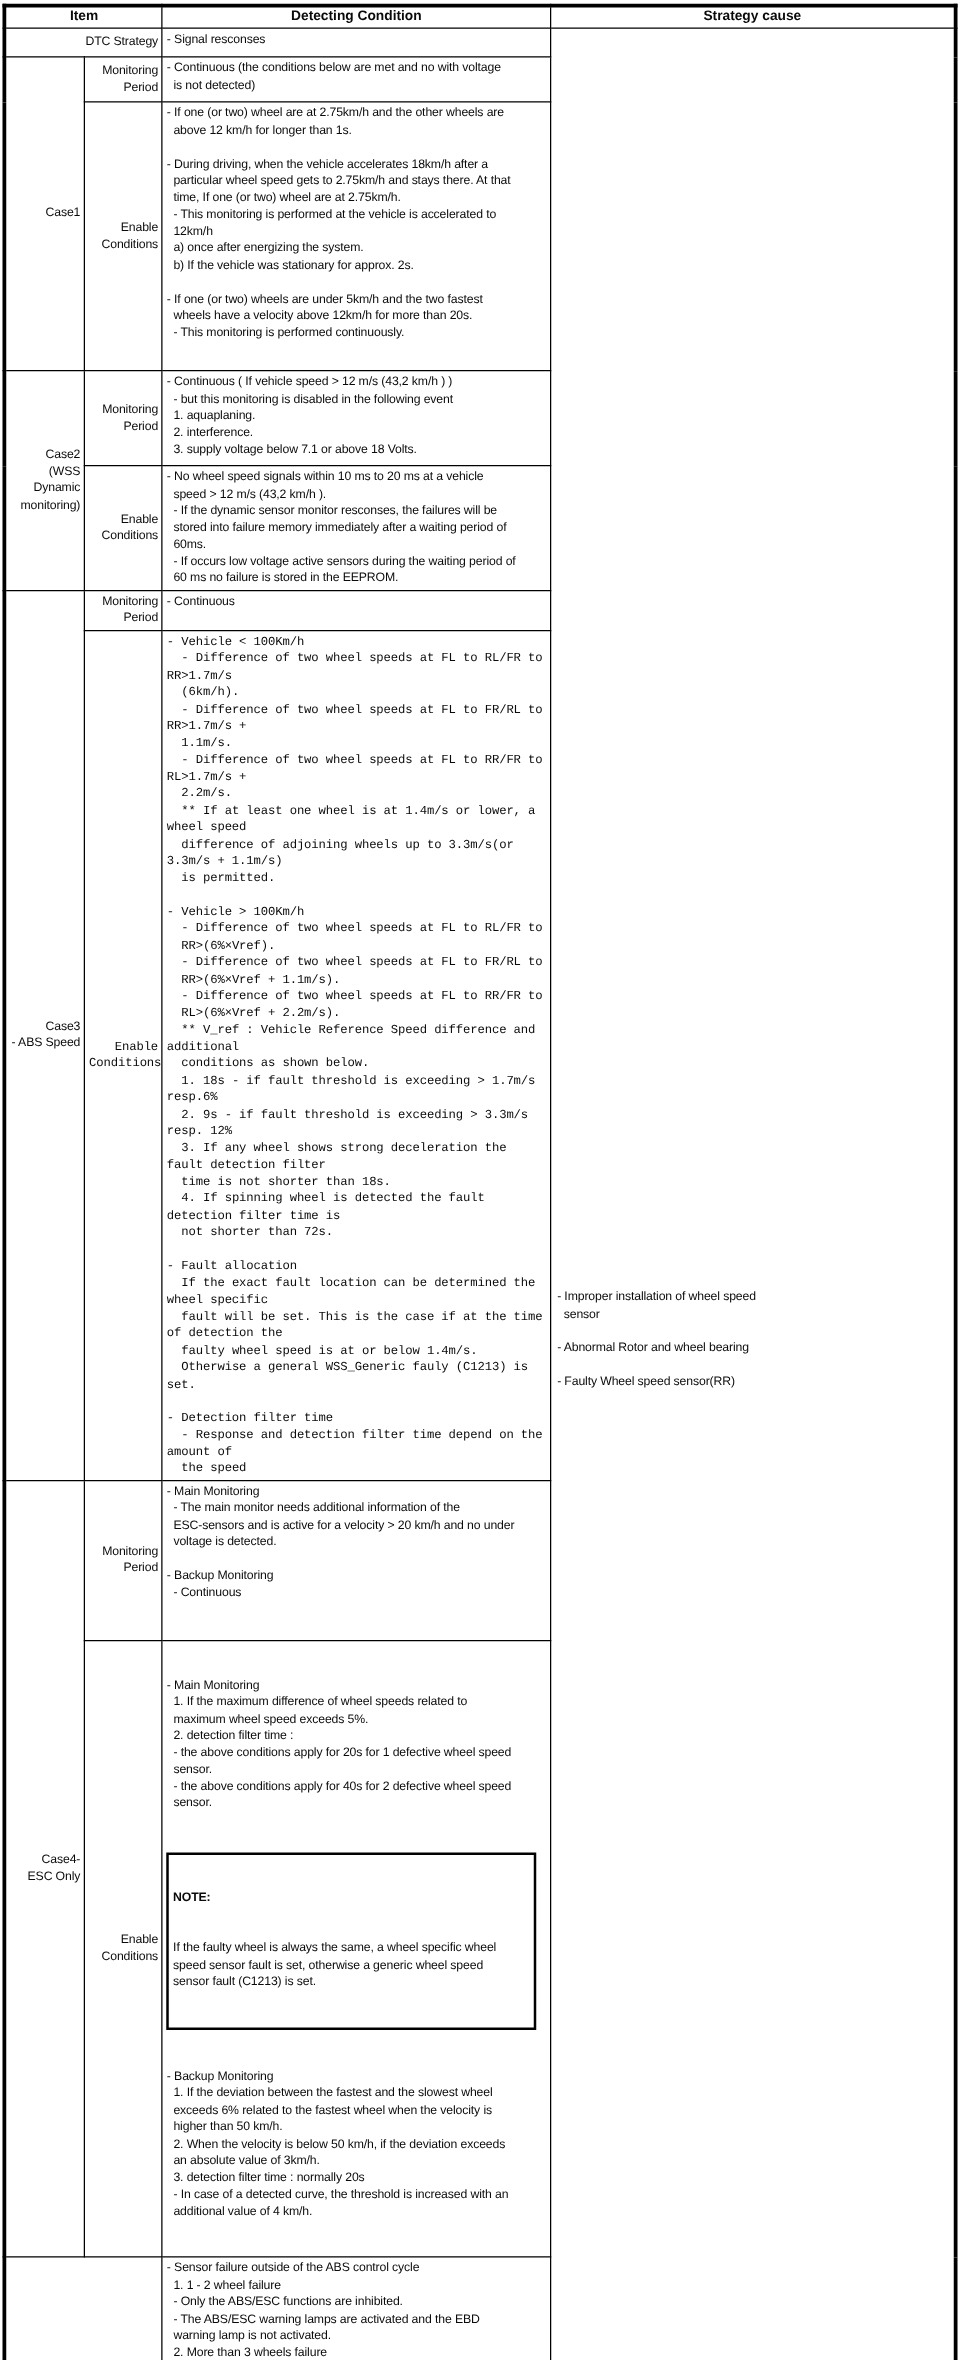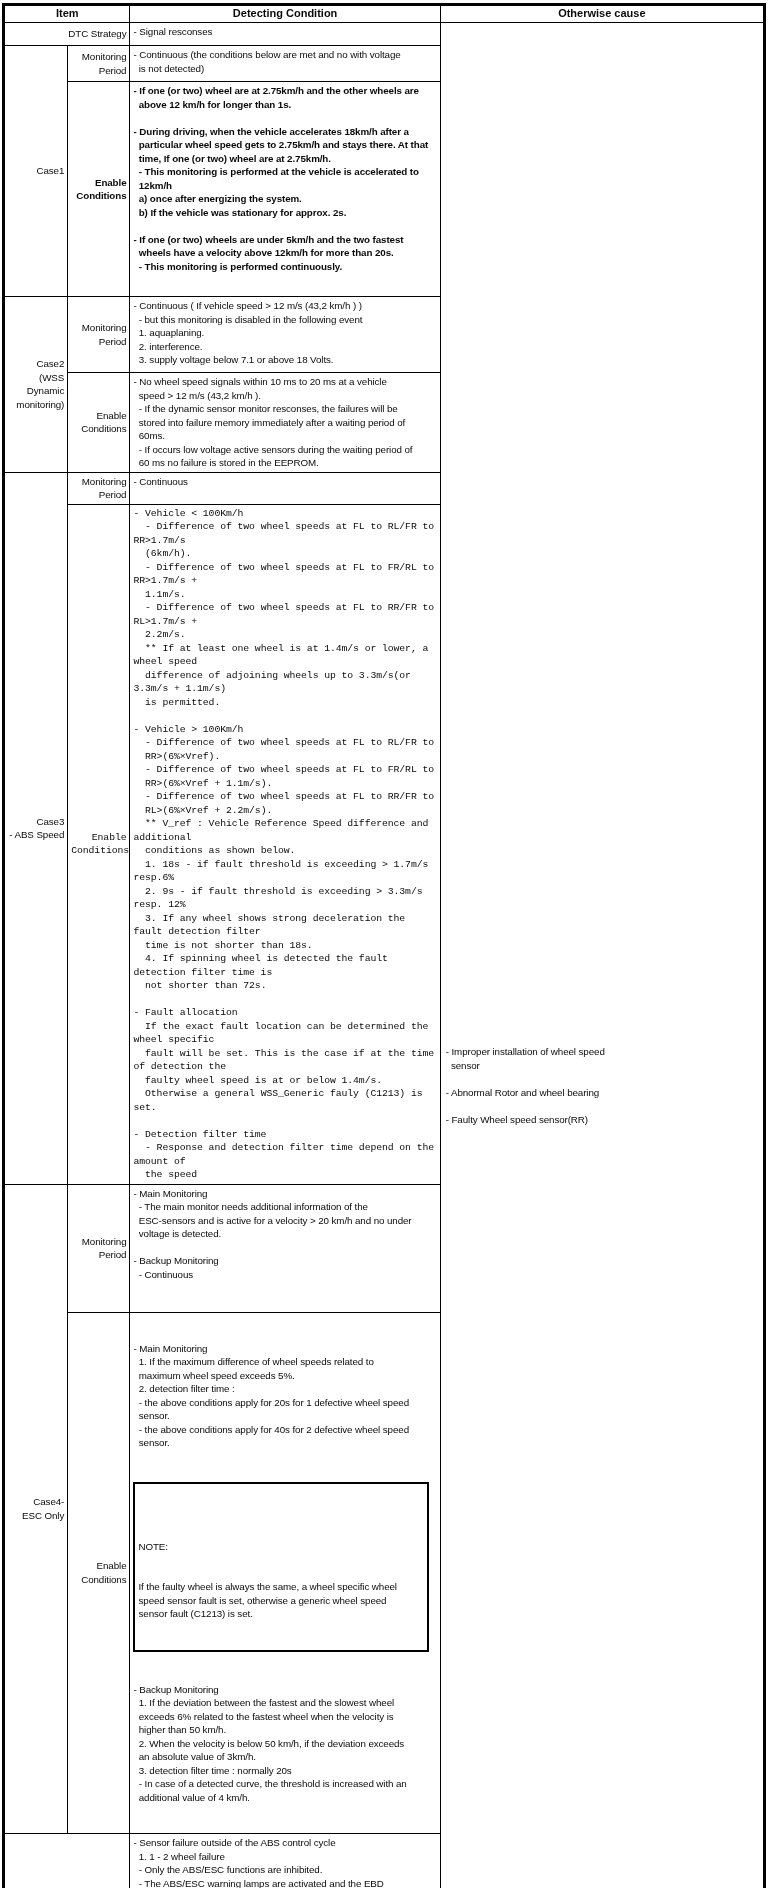--- a/index.html
+++ b/index.html
@@ -60,27 +60,27 @@
     vertical-align: middle;
     white-space: pre-wrap;
     text-align: left;
     padding-left: 5px;
   }
   .note-box {
     border: 2px solid #000;
     margin: 5px 8px 4px 0;
     padding: 1px 3px 2px 3px;
   }
-  .note-title { font-weight: normal; margin-top: 28px; }
+  .note-title { font-weight: bold; }
   .note-body { white-space: pre-wrap; }
   .pre { white-space: pre-wrap; }
   
   .h-dtc  { height: 18px; }
   .h-c1p  { height: 31px; }
-  .h-c1e  { height: 210px; font-weight: bold; }
+  .h-c1e  { height: 210px; }
   .h-c2p  { height: 71px; }
   .h-c2e  { height: 93px; margin-top: 41px; }
   .h-c3p  { height: 21px; }
   .h-c3e  { height: 617px; font-family: Liberation Mono, monospace; }
   .h-c4p  { height: 123px; }
   .h-c4e  { height: 346px; }
   .h-fs   { height: 310px; }
 </style>
 </head>
 <body>
@@ -91,21 +91,21 @@
       <col class="c-item1">
         <col class="c-item2">
         <col class="c-cond">
         <col class="c-cause">
     </colgroup>
 
     <tbody>
         <tr>
       <th class="hdr" colspan="2">Item</th>
       <th class="hdr">Detecting Condition</th>
-      <th class="hdr">Otherwise cause</th>
+      <th class="hdr">Strategy cause</th>
     </tr>
 
     <tr>
       <td class="lbl h-dtc" colspan="2">DTC Strategy</td>
       <td class="cond h-dtc">- Signal resconses</td>
       <td class="cause" rowspan="10">- Improper installation of wheel speed
   sensor
 
 - Abnormal Rotor and wheel bearing
 

